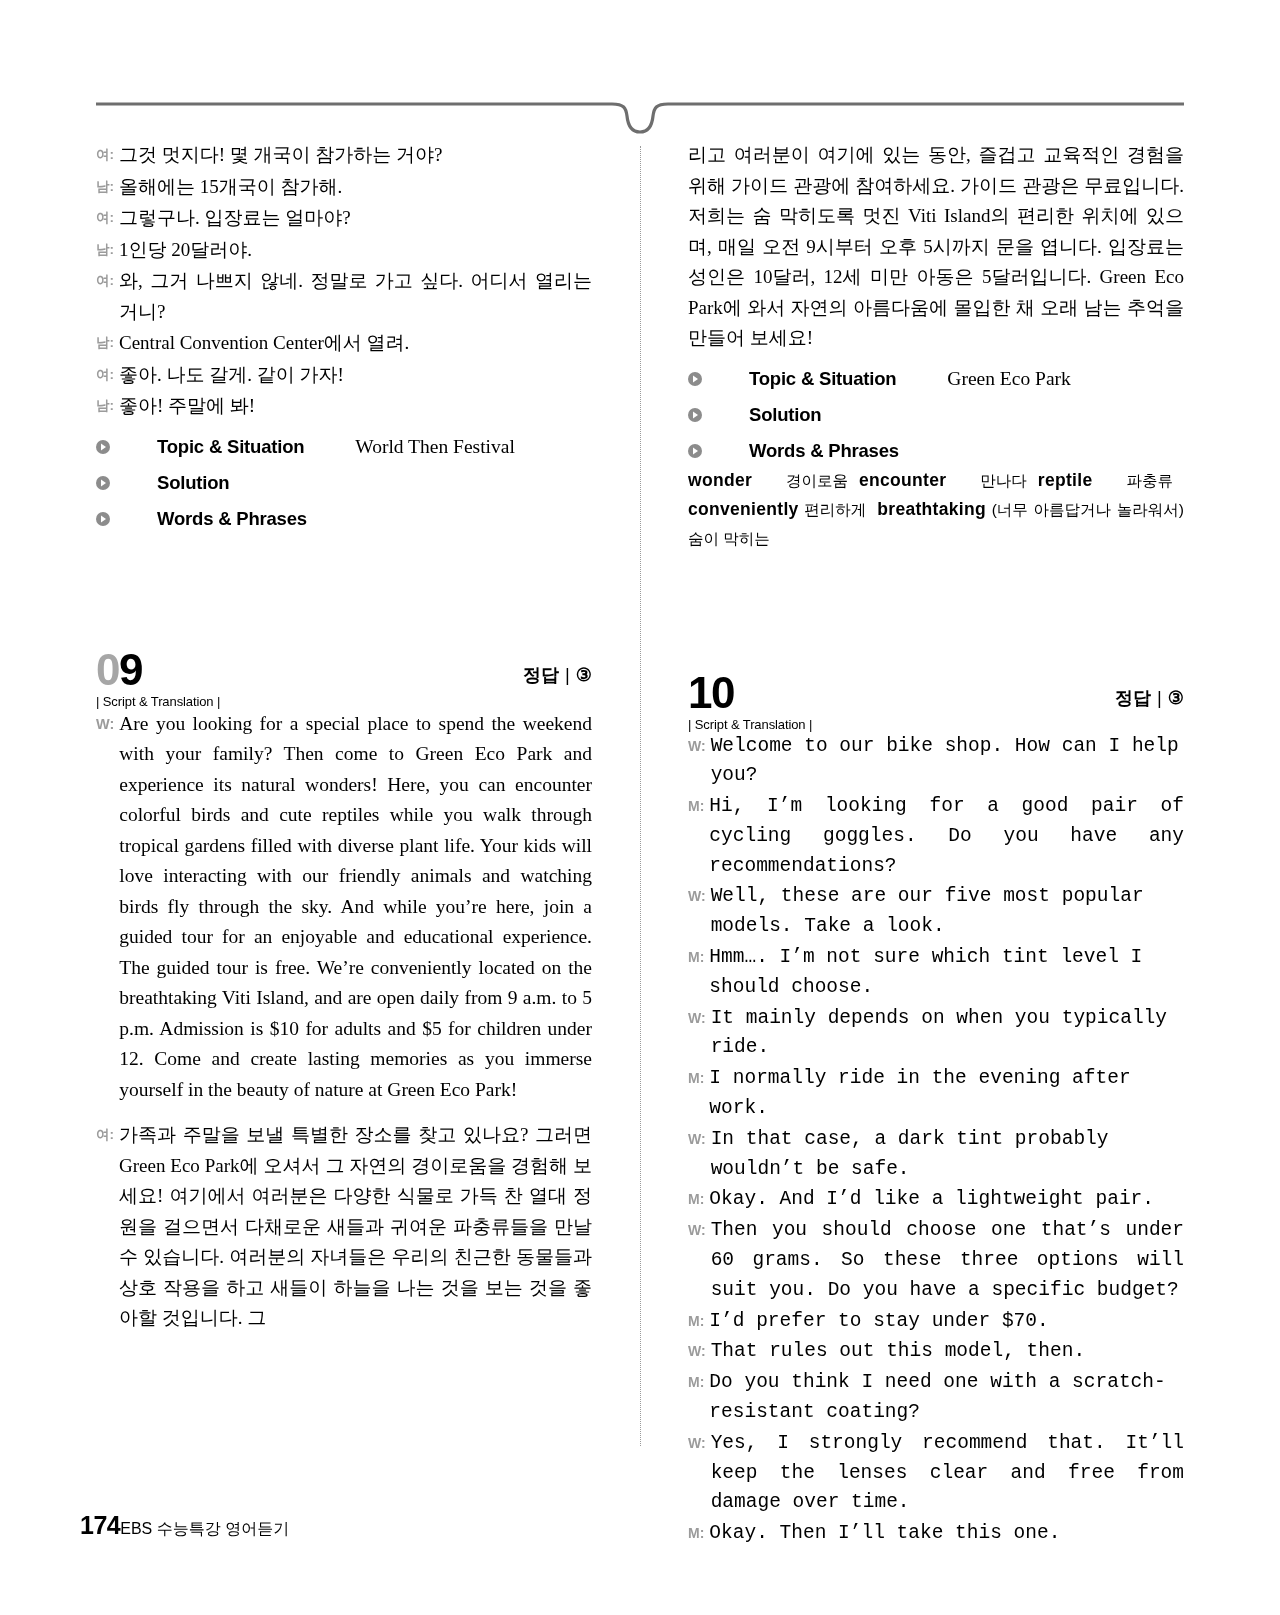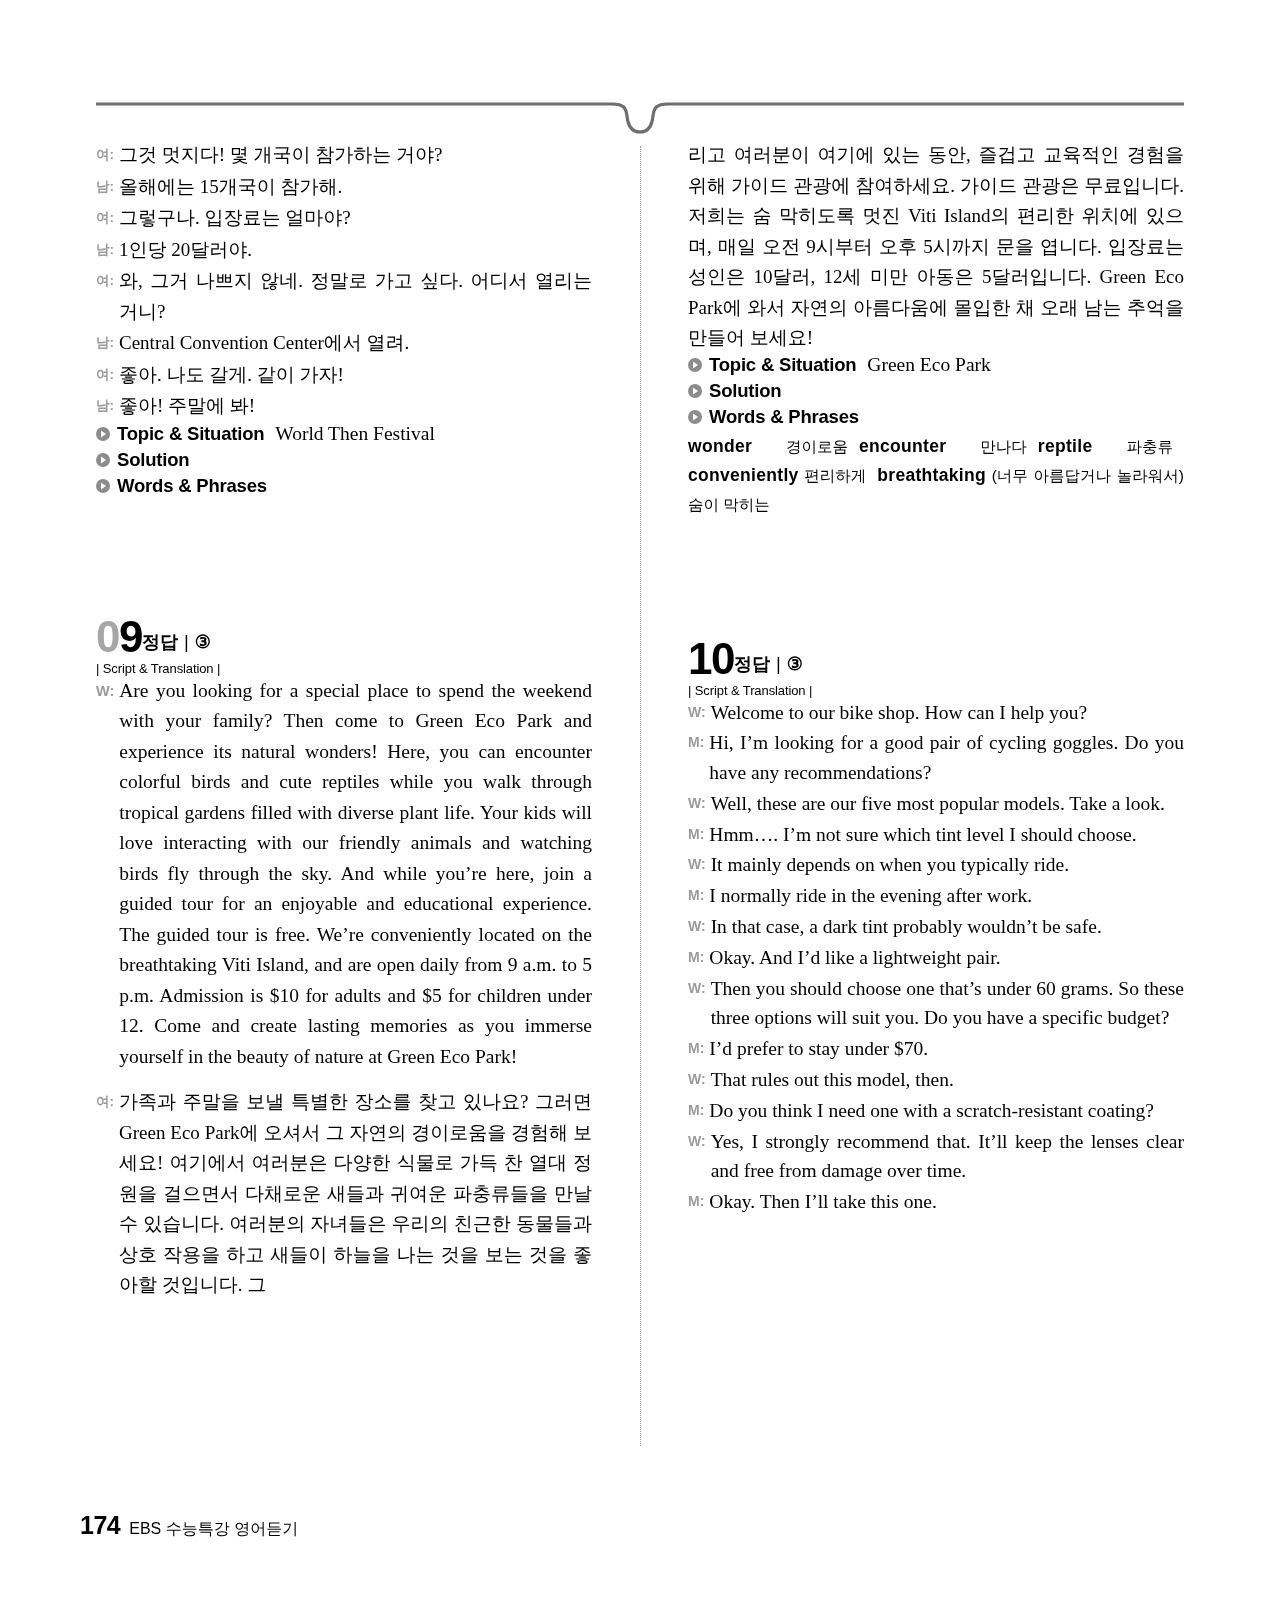--- a/index.html
+++ b/index.html
@@ -76,37 +76,39 @@
     font-size: 19.5px;
     line-height: 30.5px;
     text-align: justify;
     text-justify: inter-word;
     hyphens: none;
   }
   .dlg-text.ko { font-size: 19px; }
 
   
   .col-right .spk { line-height: 29.8px; font-size: 14px; }
-  .col-right .dlg-text { font-size: 19.5px; line-height: 29.8px; text-align: left; }
+  .col-right .dlg-text { font-size: 19.5px; line-height: 29.8px; text-align: left; font-family: Liberation Mono, monospace; }
   .col-right .dlg-text.just { text-align: justify; }
 
   
   .para {
     font-size: 19.5px;
     line-height: 30.5px;
     text-align: justify;
     text-justify: inter-word;
   }
   .para.ko { font-size: 19px; }
 
   
   .marker {
     display: flex;
     align-items: baseline;
+    margin-top: 14px;
     margin-bottom: 4px;
+    gap: 40px;
   }
   .bullet {
     flex: 0 0 auto;
     width: 14px;
     height: 14px;
     margin-right: 7px;
     position: relative;
     top: 1px;
   }
   .bullet svg { display: block; }
@@ -146,20 +148,21 @@
   .wp .ko {
     font-weight: normal;
     font-size: 15.5px;
   }
   .wp .gap { display: inline-block; width: 11px; }
 
   
   .qhead {
     display: flex;
     align-items: flex-end;
+    justify-content: space-between;
     margin-top: 118px;
     margin-bottom: 2px;
   }
   .qnum {
     font-family: "Liberation Sans", sans-serif;
     font-weight: bold;
     font-size: 44px;
     line-height: 44px;
     letter-spacing: -1.5px;
   }
@@ -192,21 +195,20 @@
     align-items: baseline;
     font-family: "Liberation Sans", sans-serif;
   }
   .footer-page {
     font-weight: bold;
     font-size: 25px;
     letter-spacing: -0.5px;
   }
   .footer-title {
     font-size: 16px;
-    margin-left: 9px;
   }
 </style>
 </head>
 <body>
 
 <div class="top-rule">
   <svg viewBox="0 0 1088 50" preserveAspectRatio="none">
     <path d="M0,16 L516,16 C528,16 530,20 531,28 C532,38 536,44 544,44 C552,44 556,38 557,28 C558,20 560,16 572,16 L1088,16" fill="none" stroke="#6e6e6e" stroke-width="3.2" stroke-linecap="round"></path>
   </svg>
 </div>

